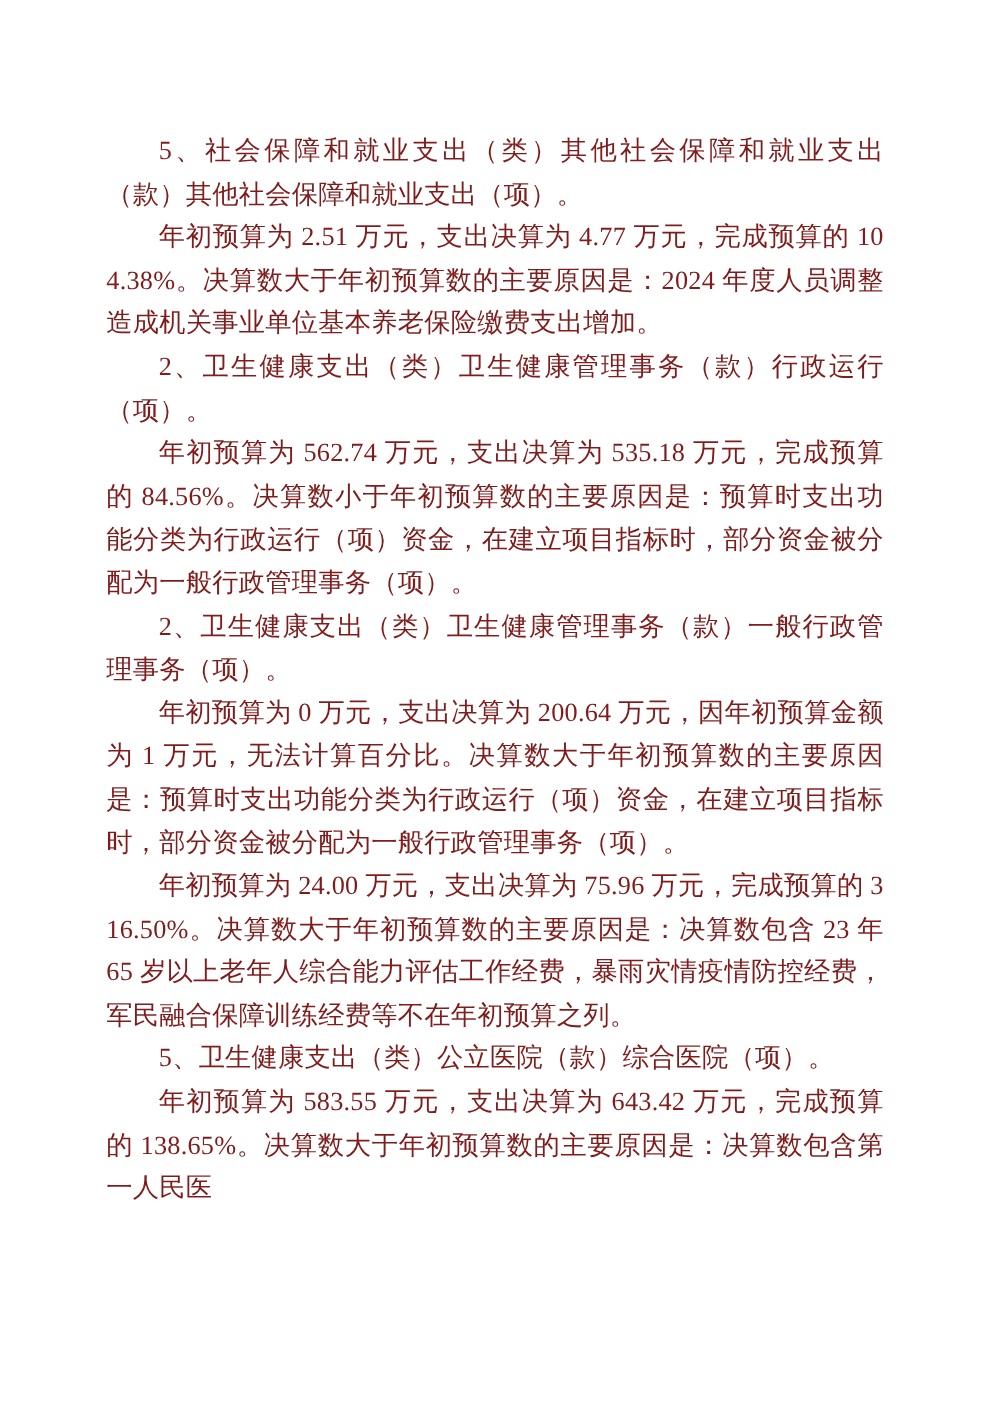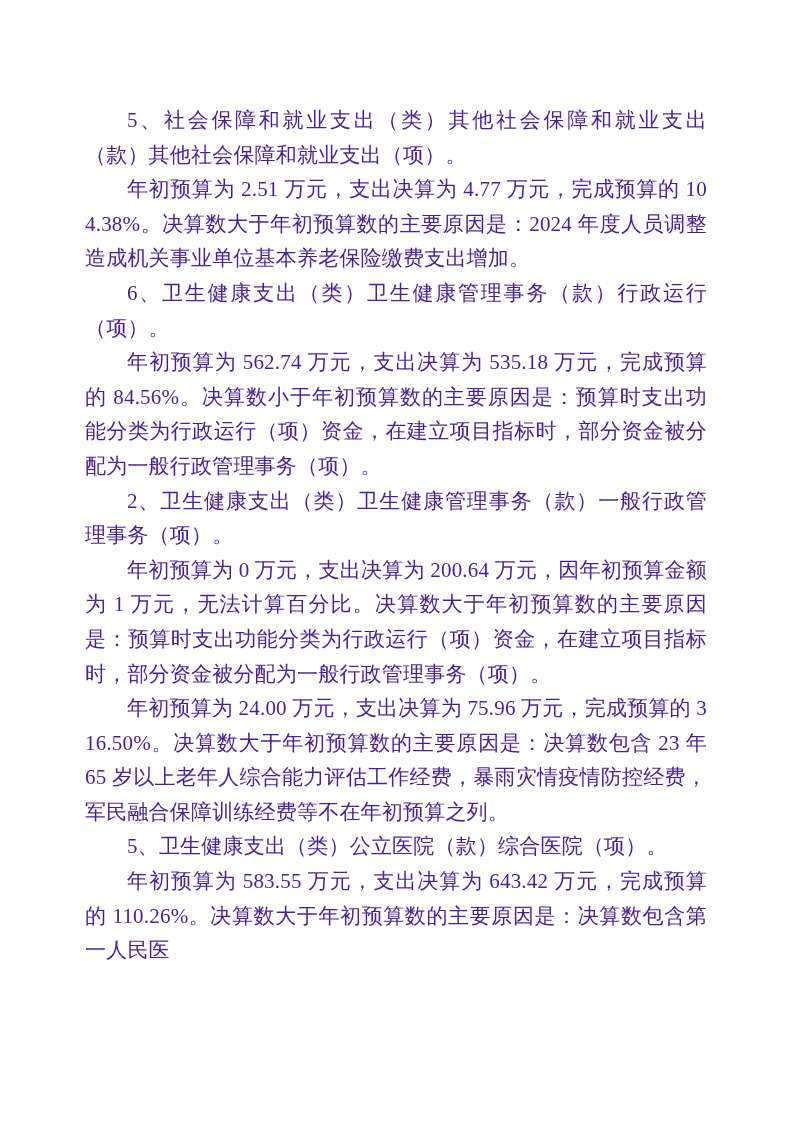--- a/index.html
+++ b/index.html
@@ -12,21 +12,21 @@
     width: 793px;
     height: 1122px;
     background: #ffffff;
     overflow: hidden;
   }
   .doc-content {
     position: absolute;
     left: 85px;
     top: 103px;
     width: 622px;
-    color: #4c1d95;
+    color: #7f1d1d;
     font-family: "Liberation Serif", "DejaVu Serif", serif;
     font-size: 21px;
     line-height: 34.6px;
     text-align: justify;
     text-justify: inter-character;
     letter-spacing: 0.2px;
   }
   .doc-content p {
     margin: 0;
     padding: 0;
@@ -36,25 +36,25 @@
 </style>
 </head>
 <body>
 
 <div class="page">
   <div class="doc-content">
 
     <p>5、社会保障和就业支出（类）其他社会保障和就业支出（款）其他社会保障和就业支出（项）。</p>
     <p>年初预算为 2.51 万元，支出决算为 4.77 万元，完成预算的 104.38%。决算数大于年初预算数的主要原因是：2024 年度人员调整造成机关事业单位基本养老保险缴费支出增加。</p>
 
-    <p>6、卫生健康支出（类）卫生健康管理事务（款）行政运行（项）。</p>
+    <p>2、卫生健康支出（类）卫生健康管理事务（款）行政运行（项）。</p>
     <p>年初预算为 562.74 万元，支出决算为 535.18 万元，完成预算的 84.56%。决算数小于年初预算数的主要原因是：预算时支出功能分类为行政运行（项）资金，在建立项目指标时，部分资金被分配为一般行政管理事务（项）。</p>
 
     <p>2、卫生健康支出（类）卫生健康管理事务（款）一般行政管理事务（项）。</p>
     <p>年初预算为 0 万元，支出决算为 200.64 万元，因年初预算金额为 1 万元，无法计算百分比。决算数大于年初预算数的主要原因是：预算时支出功能分类为行政运行（项）资金，在建立项目指标时，部分资金被分配为一般行政管理事务（项）。</p>
 
     <p>年初预算为 24.00 万元，支出决算为 75.96 万元，完成预算的 316.50%。决算数大于年初预算数的主要原因是：决算数包含 23 年 65 岁以上老年人综合能力评估工作经费，暴雨灾情疫情防控经费，军民融合保障训练经费等不在年初预算之列。</p>
 
     <p>5、卫生健康支出（类）公立医院（款）综合医院（项）。</p>
-    <p>年初预算为 583.55 万元，支出决算为 643.42 万元，完成预算的 110.26%。决算数大于年初预算数的主要原因是：决算数包含第一人民医</p>
+    <p>年初预算为 583.55 万元，支出决算为 643.42 万元，完成预算的 138.65%。决算数大于年初预算数的主要原因是：决算数包含第一人民医</p>
 
   </div>
 </div>
 
 </body></html>

